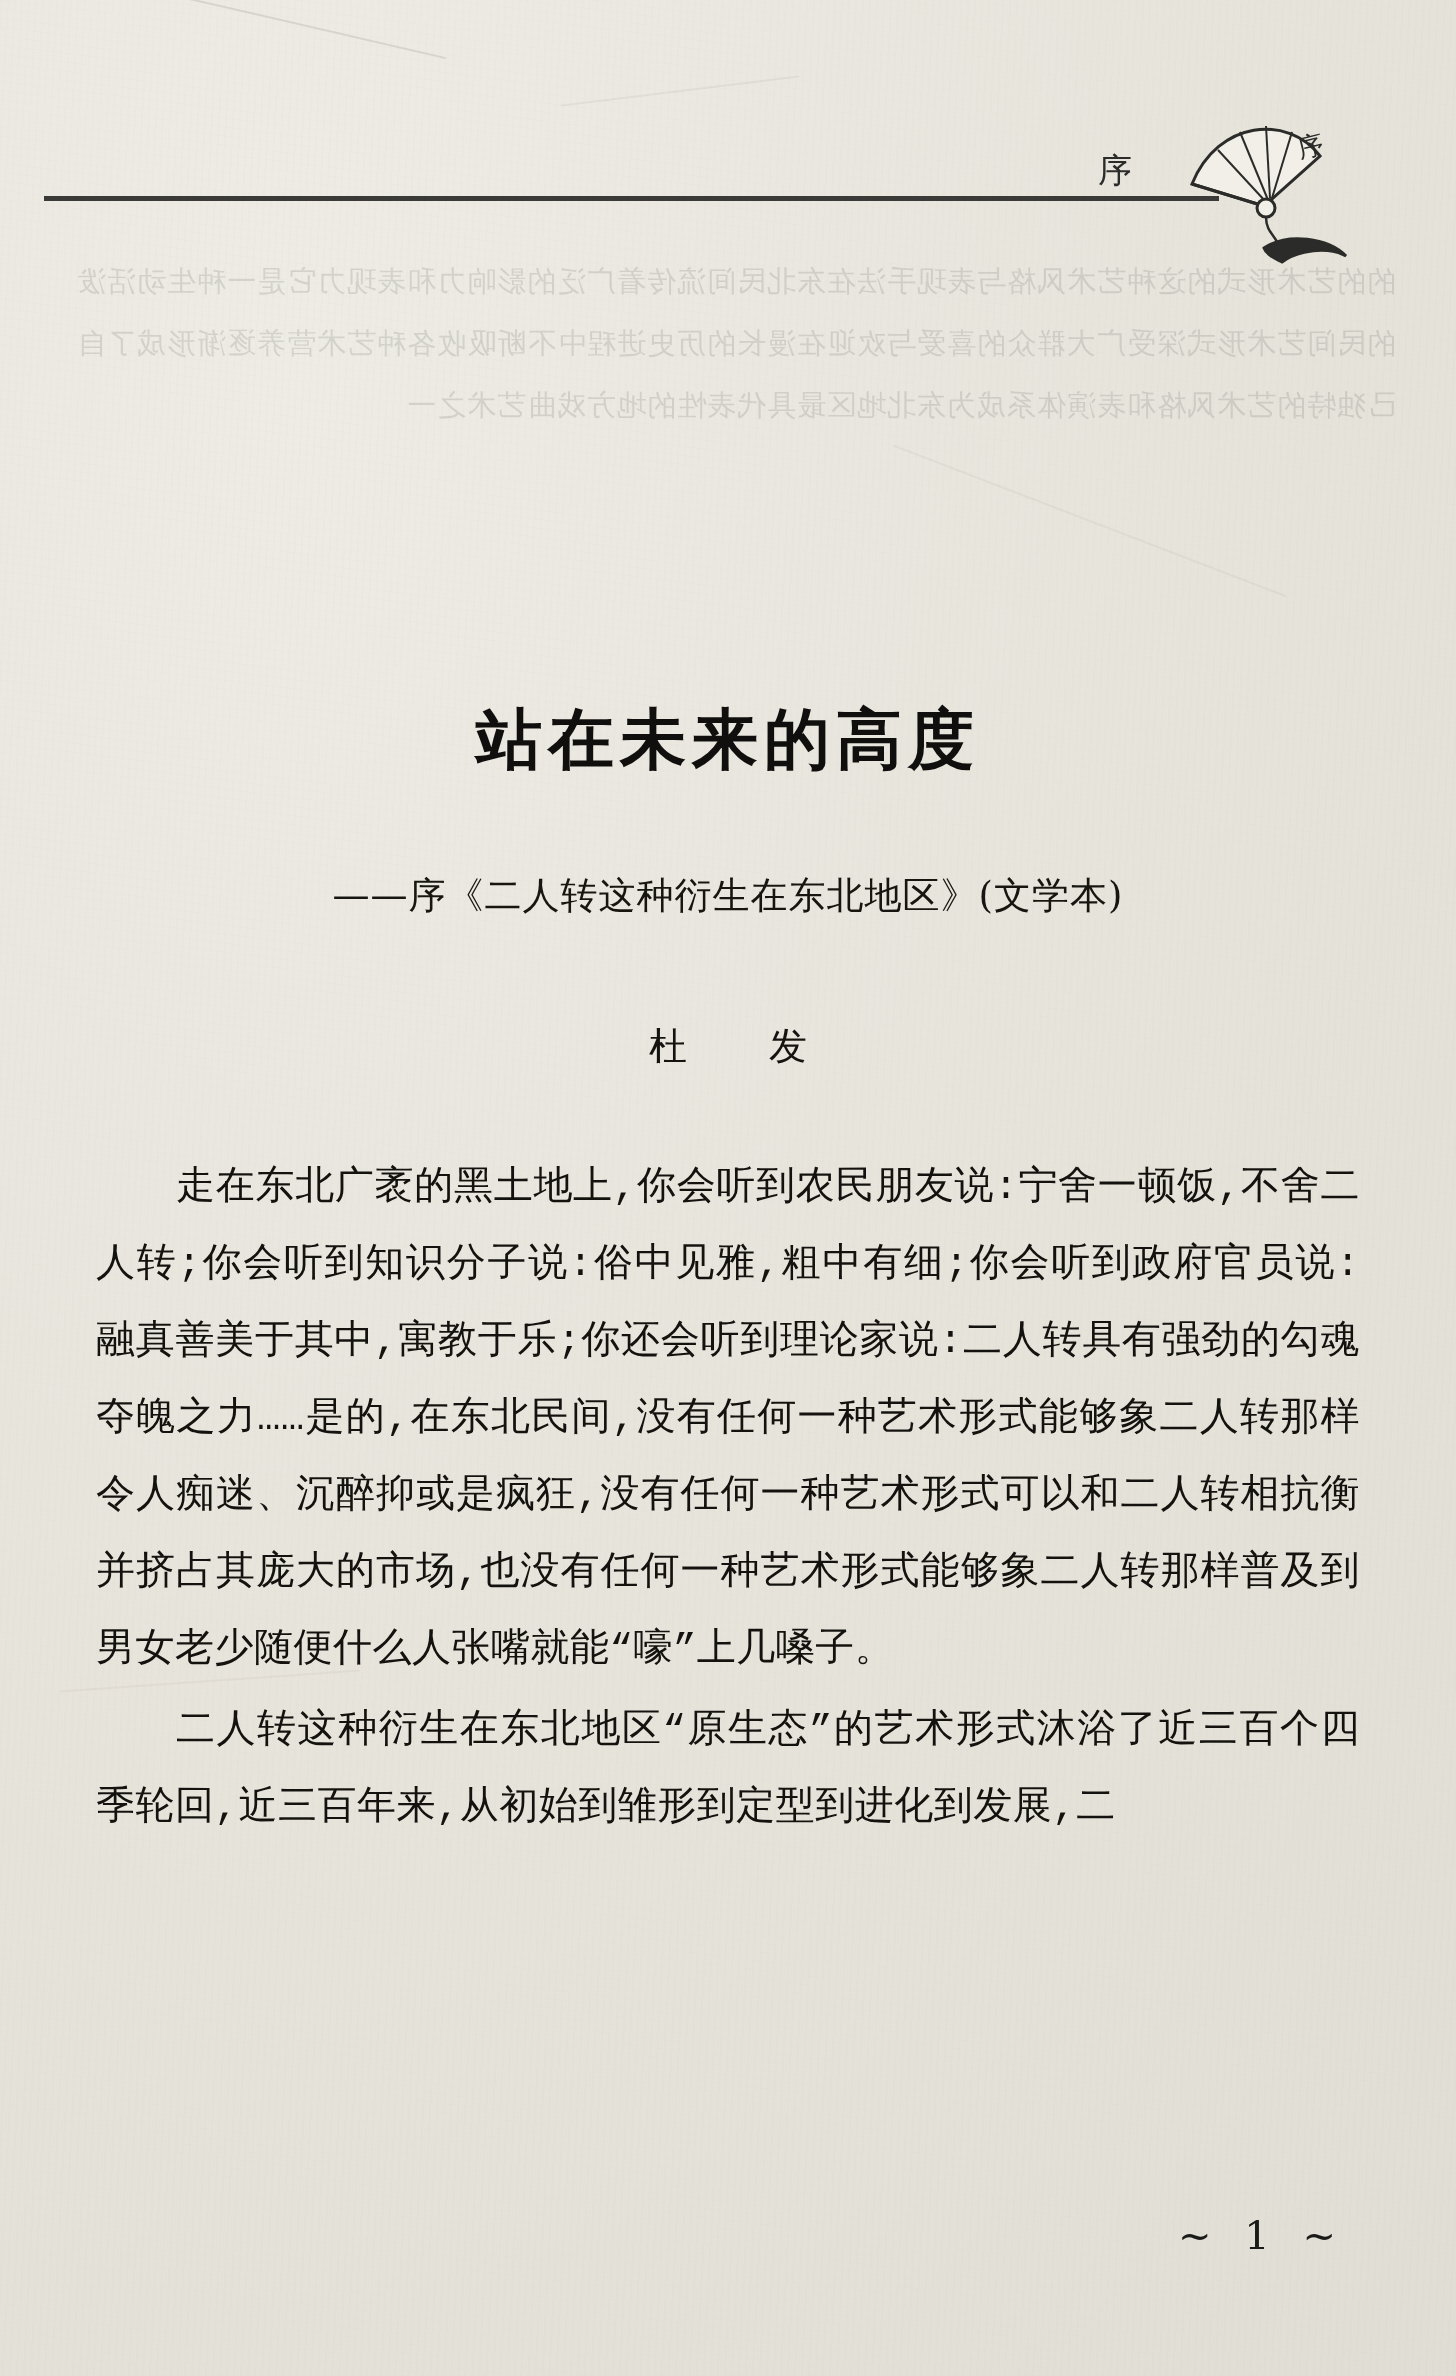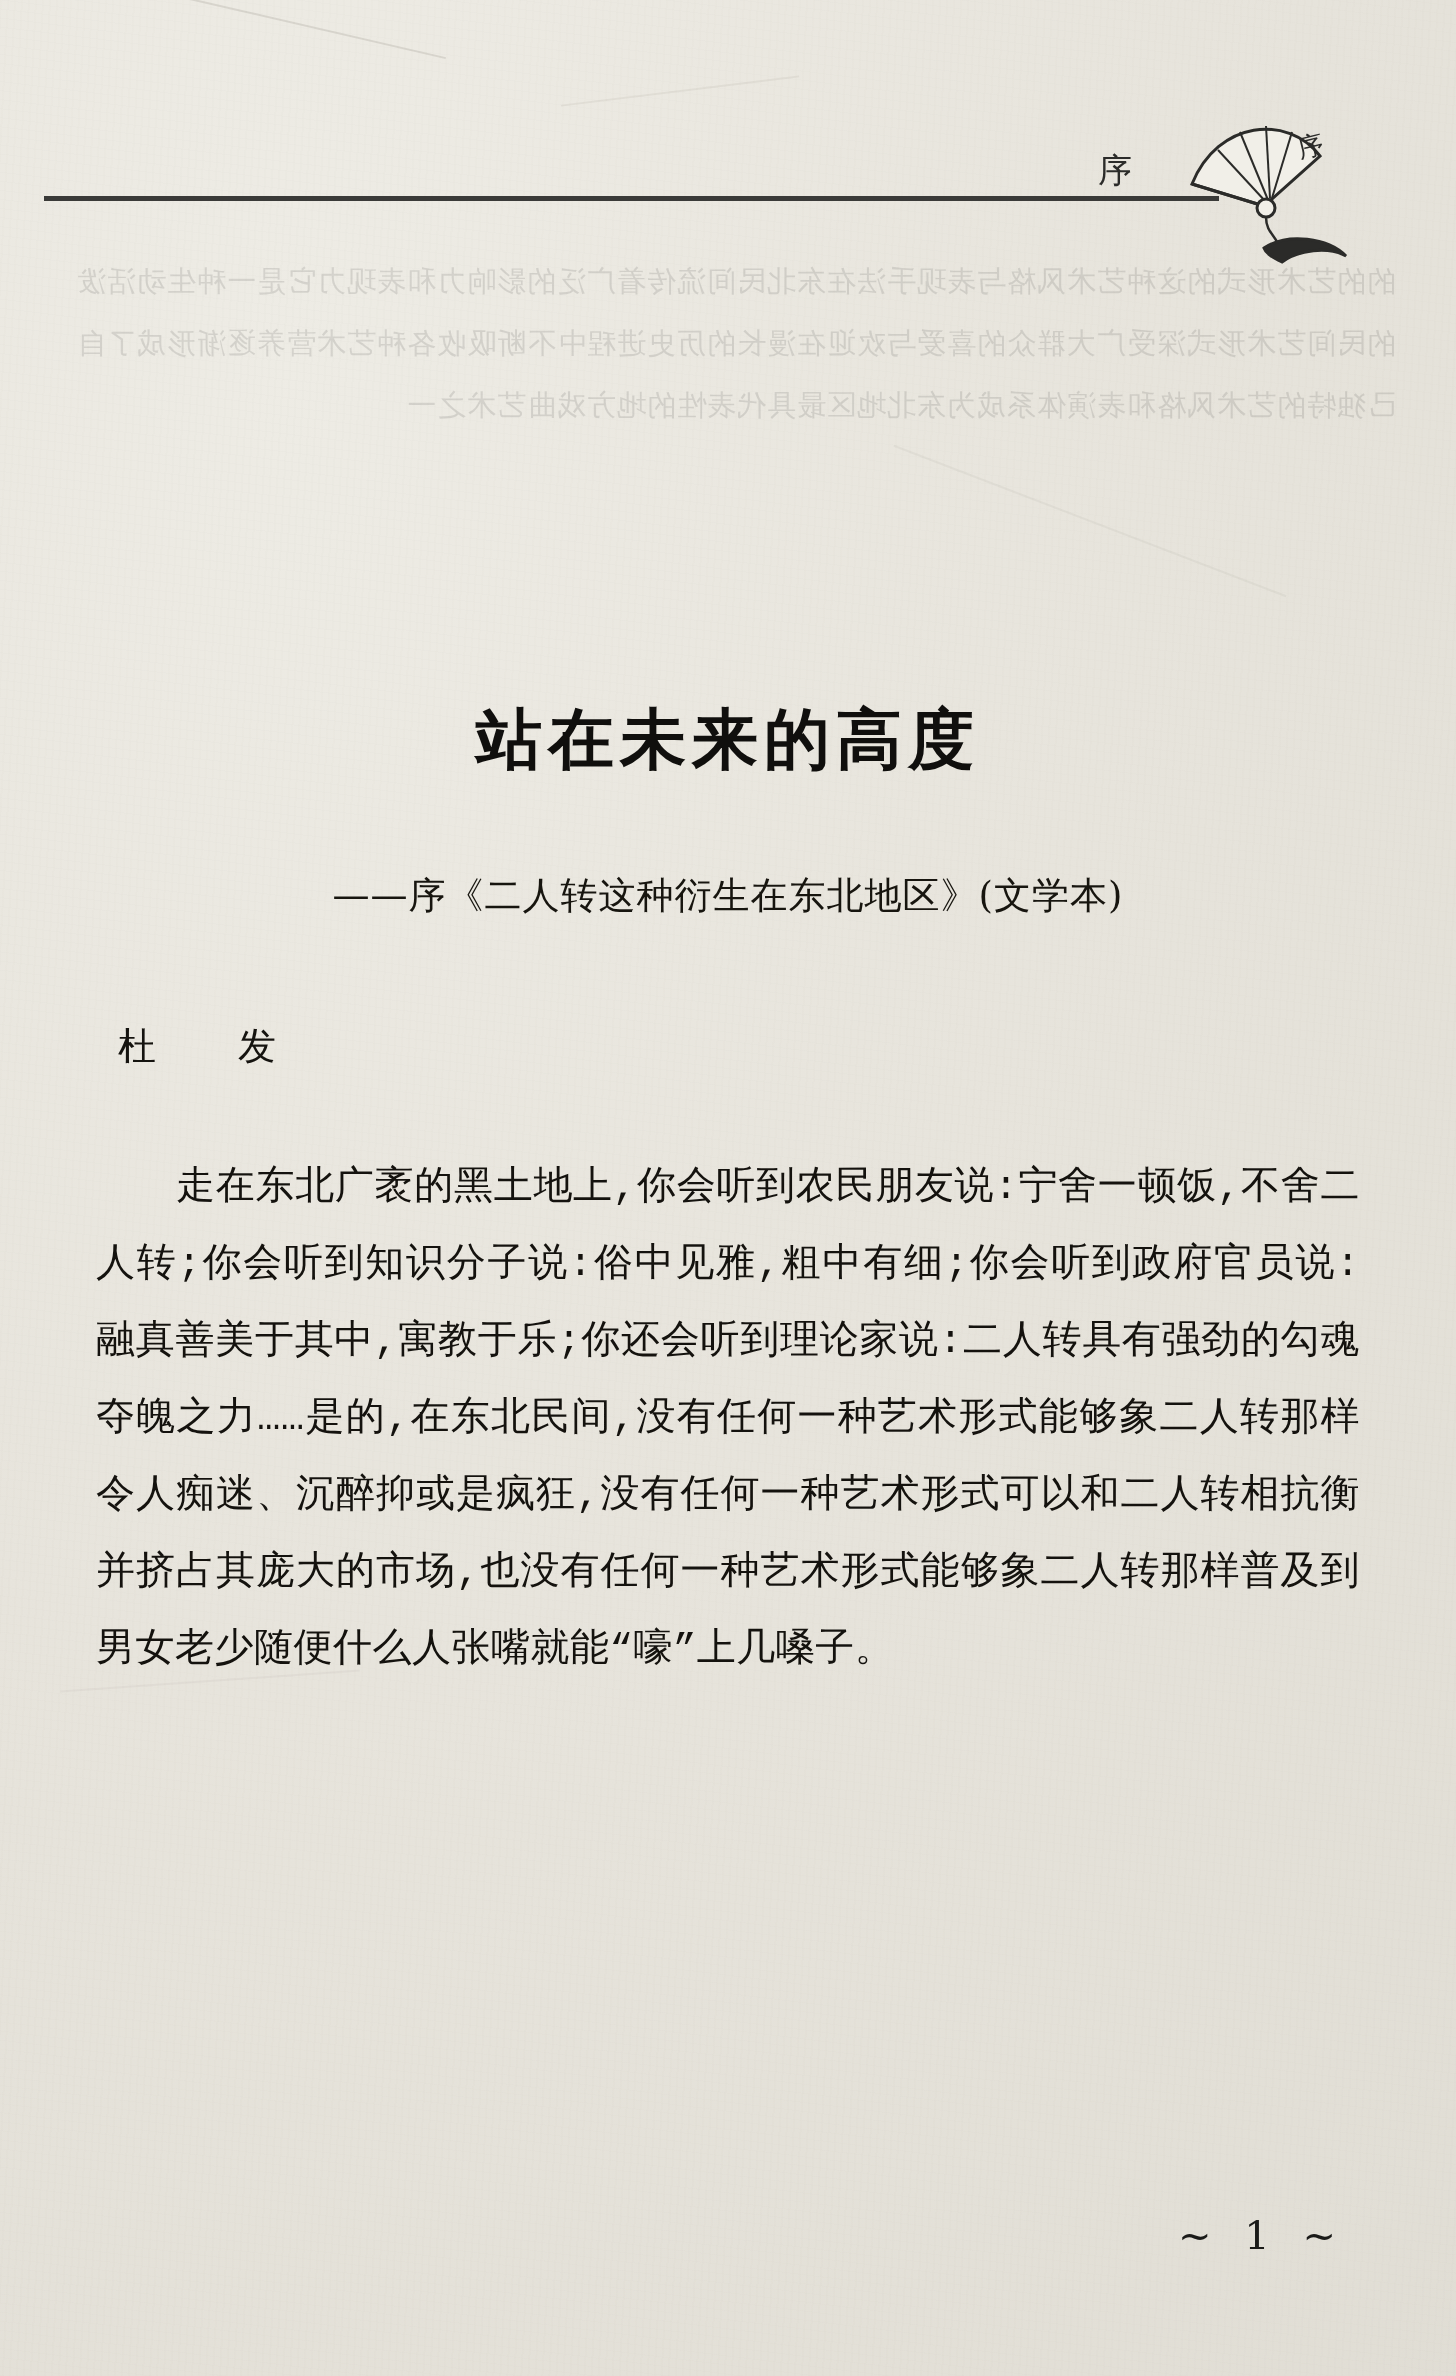--- a/index.html
+++ b/index.html
@@ -105,21 +105,21 @@
   }
   .subtitle {
     text-align: center;
     font-size: 37px;
     letter-spacing: 1px;
     margin: 0 0 100px 0;
     color: #17150f;
     font-family: "DejaVu Serif", "Liberation Serif", serif;
   }
   .byline {
-    text-align: left;
+    text-align: center;
     font-size: 38px;
     letter-spacing: 22px;
     text-indent: 22px;
     margin: 0 0 78px 0;
     color: #15130f;
     font-family: "DejaVu Serif", "Liberation Serif", serif;
   }
   p.body {
     font-size: 39px;
     line-height: 77px;
@@ -174,16 +174,17 @@
       </g>
       <text x="122" y="48" font-size="26" font-family="DejaVu Serif, serif" fill="#2b2b29" transform="rotate(-14 122 48)">序</text>
     </svg>
   </div>
 
   <div class="content">
     <h1 class="doc-title">站在未来的高度</h1>
     <div class="subtitle">——序《二人转这种衍生在东北地区》(文学本)</div>
     <div class="byline">杜　发</div>
     <p class="body">走在东北广袤的黑土地上,你会听到农民朋友说:宁舍一顿饭,不舍二人转;你会听到知识分子说:俗中见雅,粗中有细;你会听到政府官员说:融真善美于其中,寓教于乐;你还会听到理论家说:二人转具有强劲的勾魂夺魄之力……是的,在东北民间,没有任何一种艺术形式能够象二人转那样令人痴迷、沉醉抑或是疯狂,没有任何一种艺术形式可以和二人转相抗衡并挤占其庞大的市场,也没有任何一种艺术形式能够象二人转那样普及到男女老少随便什么人张嘴就能“嚎”上几嗓子。</p>
+    <p class="body">二人转这种衍生在东北地区“原生态”的艺术形式沐浴了近三百个四季轮回,近三百年来,从初始到雏形到定型到进化到发展,二</p>
   </div>
 
   <div class="folio">~ 1 ~</div>
 </div>
 
 </body></html>

